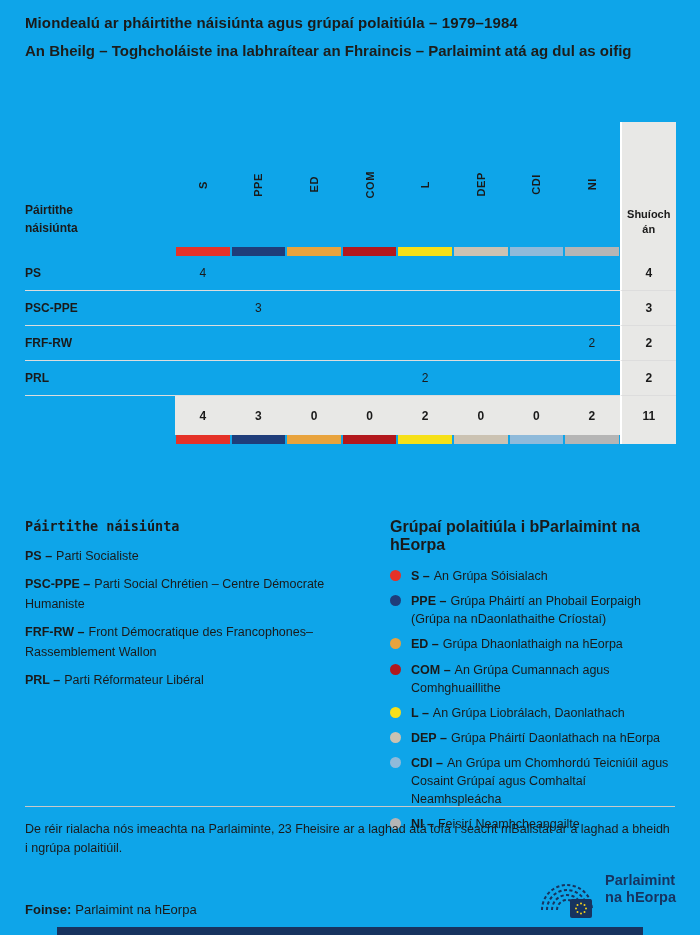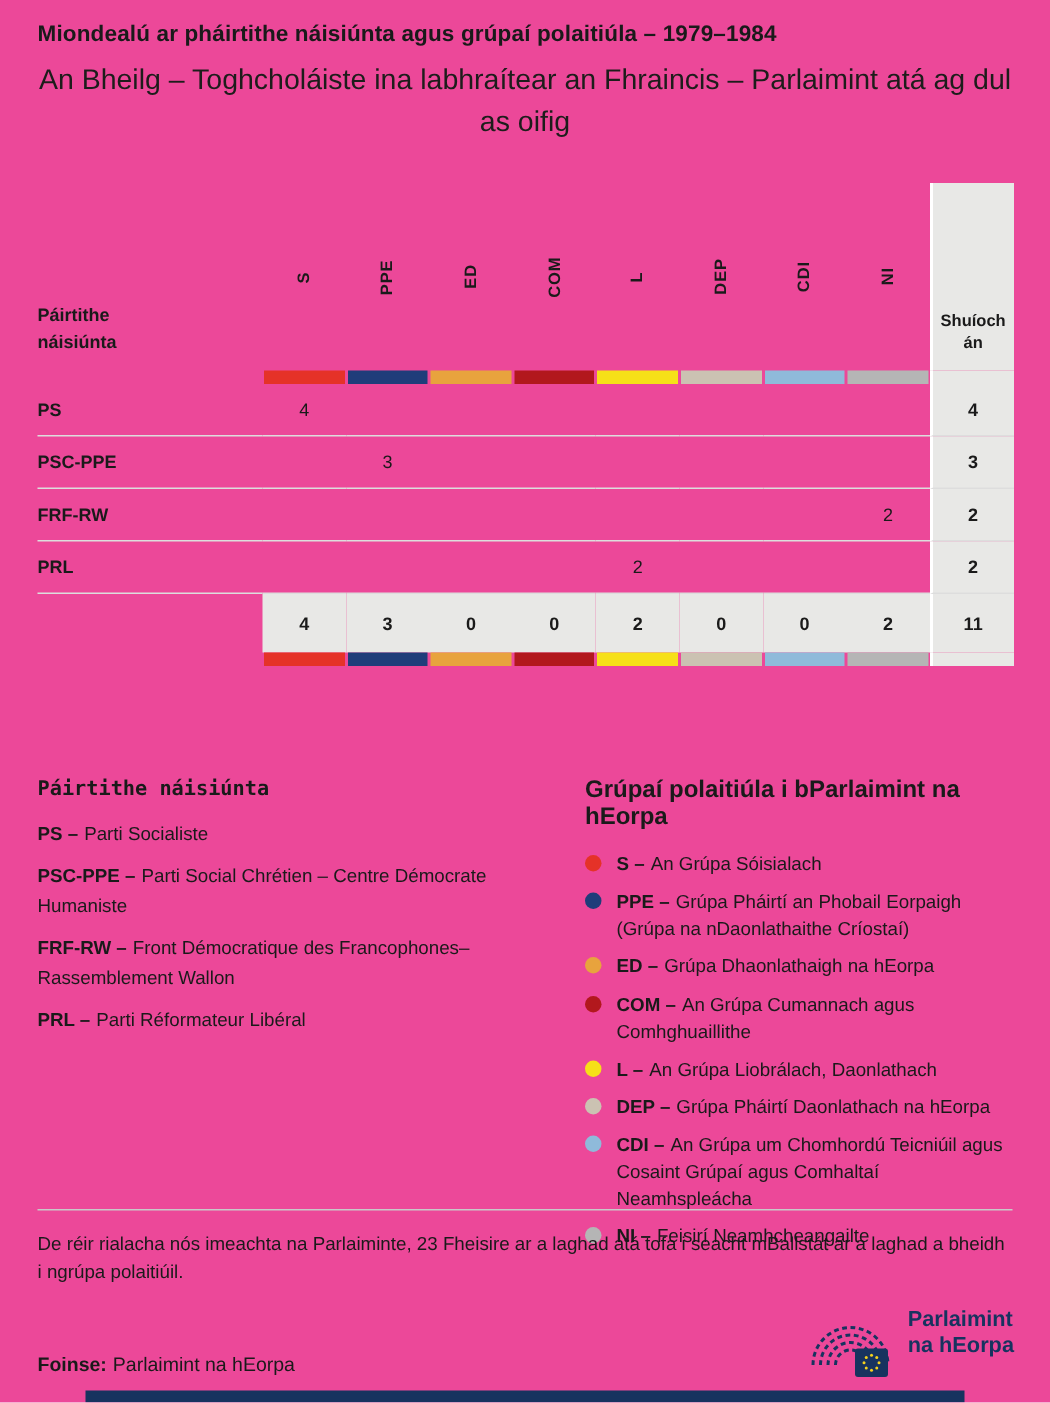--- a/index.html
+++ b/index.html
@@ -1,23 +1,23 @@
 <!DOCTYPE html>
 <html><head>
 <meta charset="utf-8">
 <style>
   * { box-sizing: border-box; margin: 0; padding: 0; }
   html,body { background:#fff; }
   body { font-family: "Liberation Sans", sans-serif; }
-  .page { position: relative; width: 700px; height: 935px; background: #ec4899; overflow: hidden; margin: 0 auto; }
+  .page { position: relative; width: 700px; height: 935px; background: #0ea5e9; overflow: hidden; margin: 0 auto; }
 
   
   .header { position: absolute; top: 14px; left: 25px; right: 25px; }
   .title { font-size: 15px; font-weight: bold; color: #1a1a1a; letter-spacing: .1px; }
-  .subtitle { margin-top: 9px; font-size: 19px; font-weight: normal; color: #1d1d1b; line-height: 1.45; text-align: center; }
+  .subtitle { margin-top: 9px; font-size: 15px; font-weight: bold; color: #1d1d1b; line-height: 1.45; }
 
   
   .table { position: absolute; top: 122px; left: 25px; width: 651px; display: grid;
            grid-template-columns: 150px repeat(8, 55.6px) 56px; font-size: 12px; color: #1a1a1a; }
   .h-label { height: 125px; display: flex; align-items: flex-end; padding-bottom: 10px; font-weight: bold; }
   .h-label span { display: block; width: 80px; line-height: 1.45; }
   .h-col { height: 125px; display: flex; align-items: center; justify-content: center; }
   .vtext { writing-mode: vertical-rl; transform: rotate(180deg); font-weight: bold; font-size: 11px; letter-spacing: .6px; }
   .h-seats { height: 125px; display: flex; align-items: flex-end; text-align: center;
              font-weight: bold; font-size: 11px; padding: 0 3px 10px; border-left: 2px solid #fff; }

